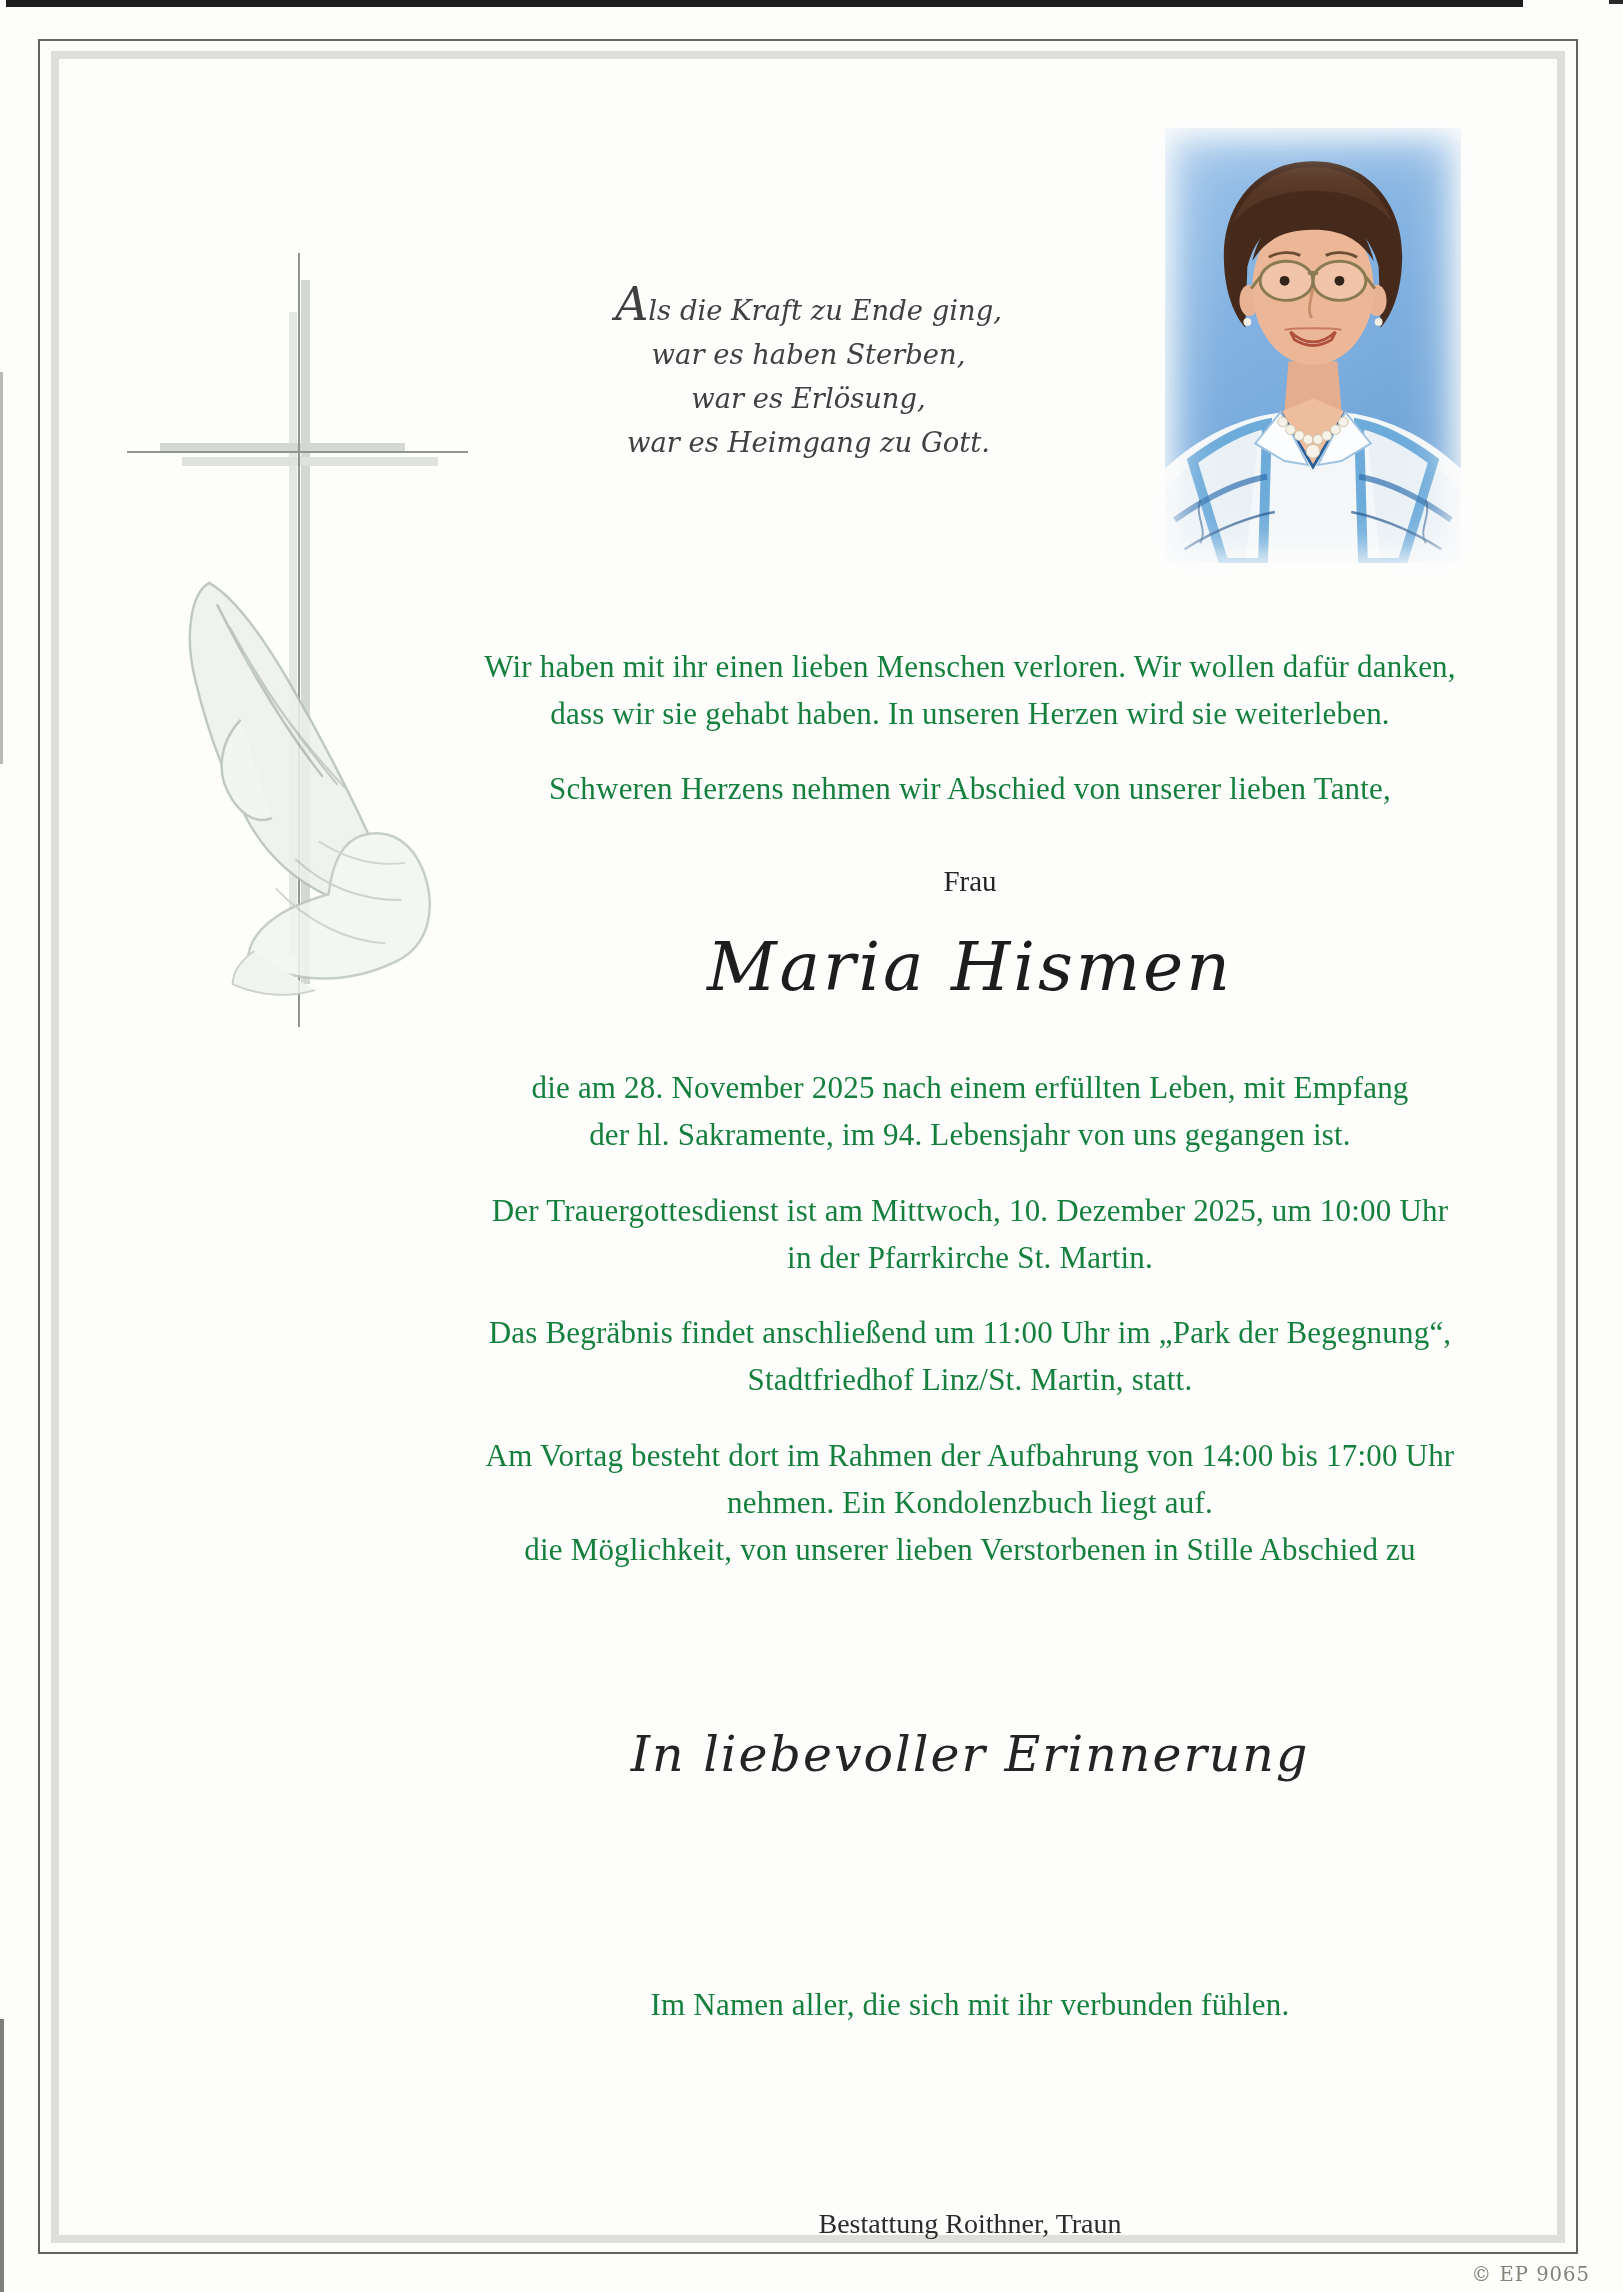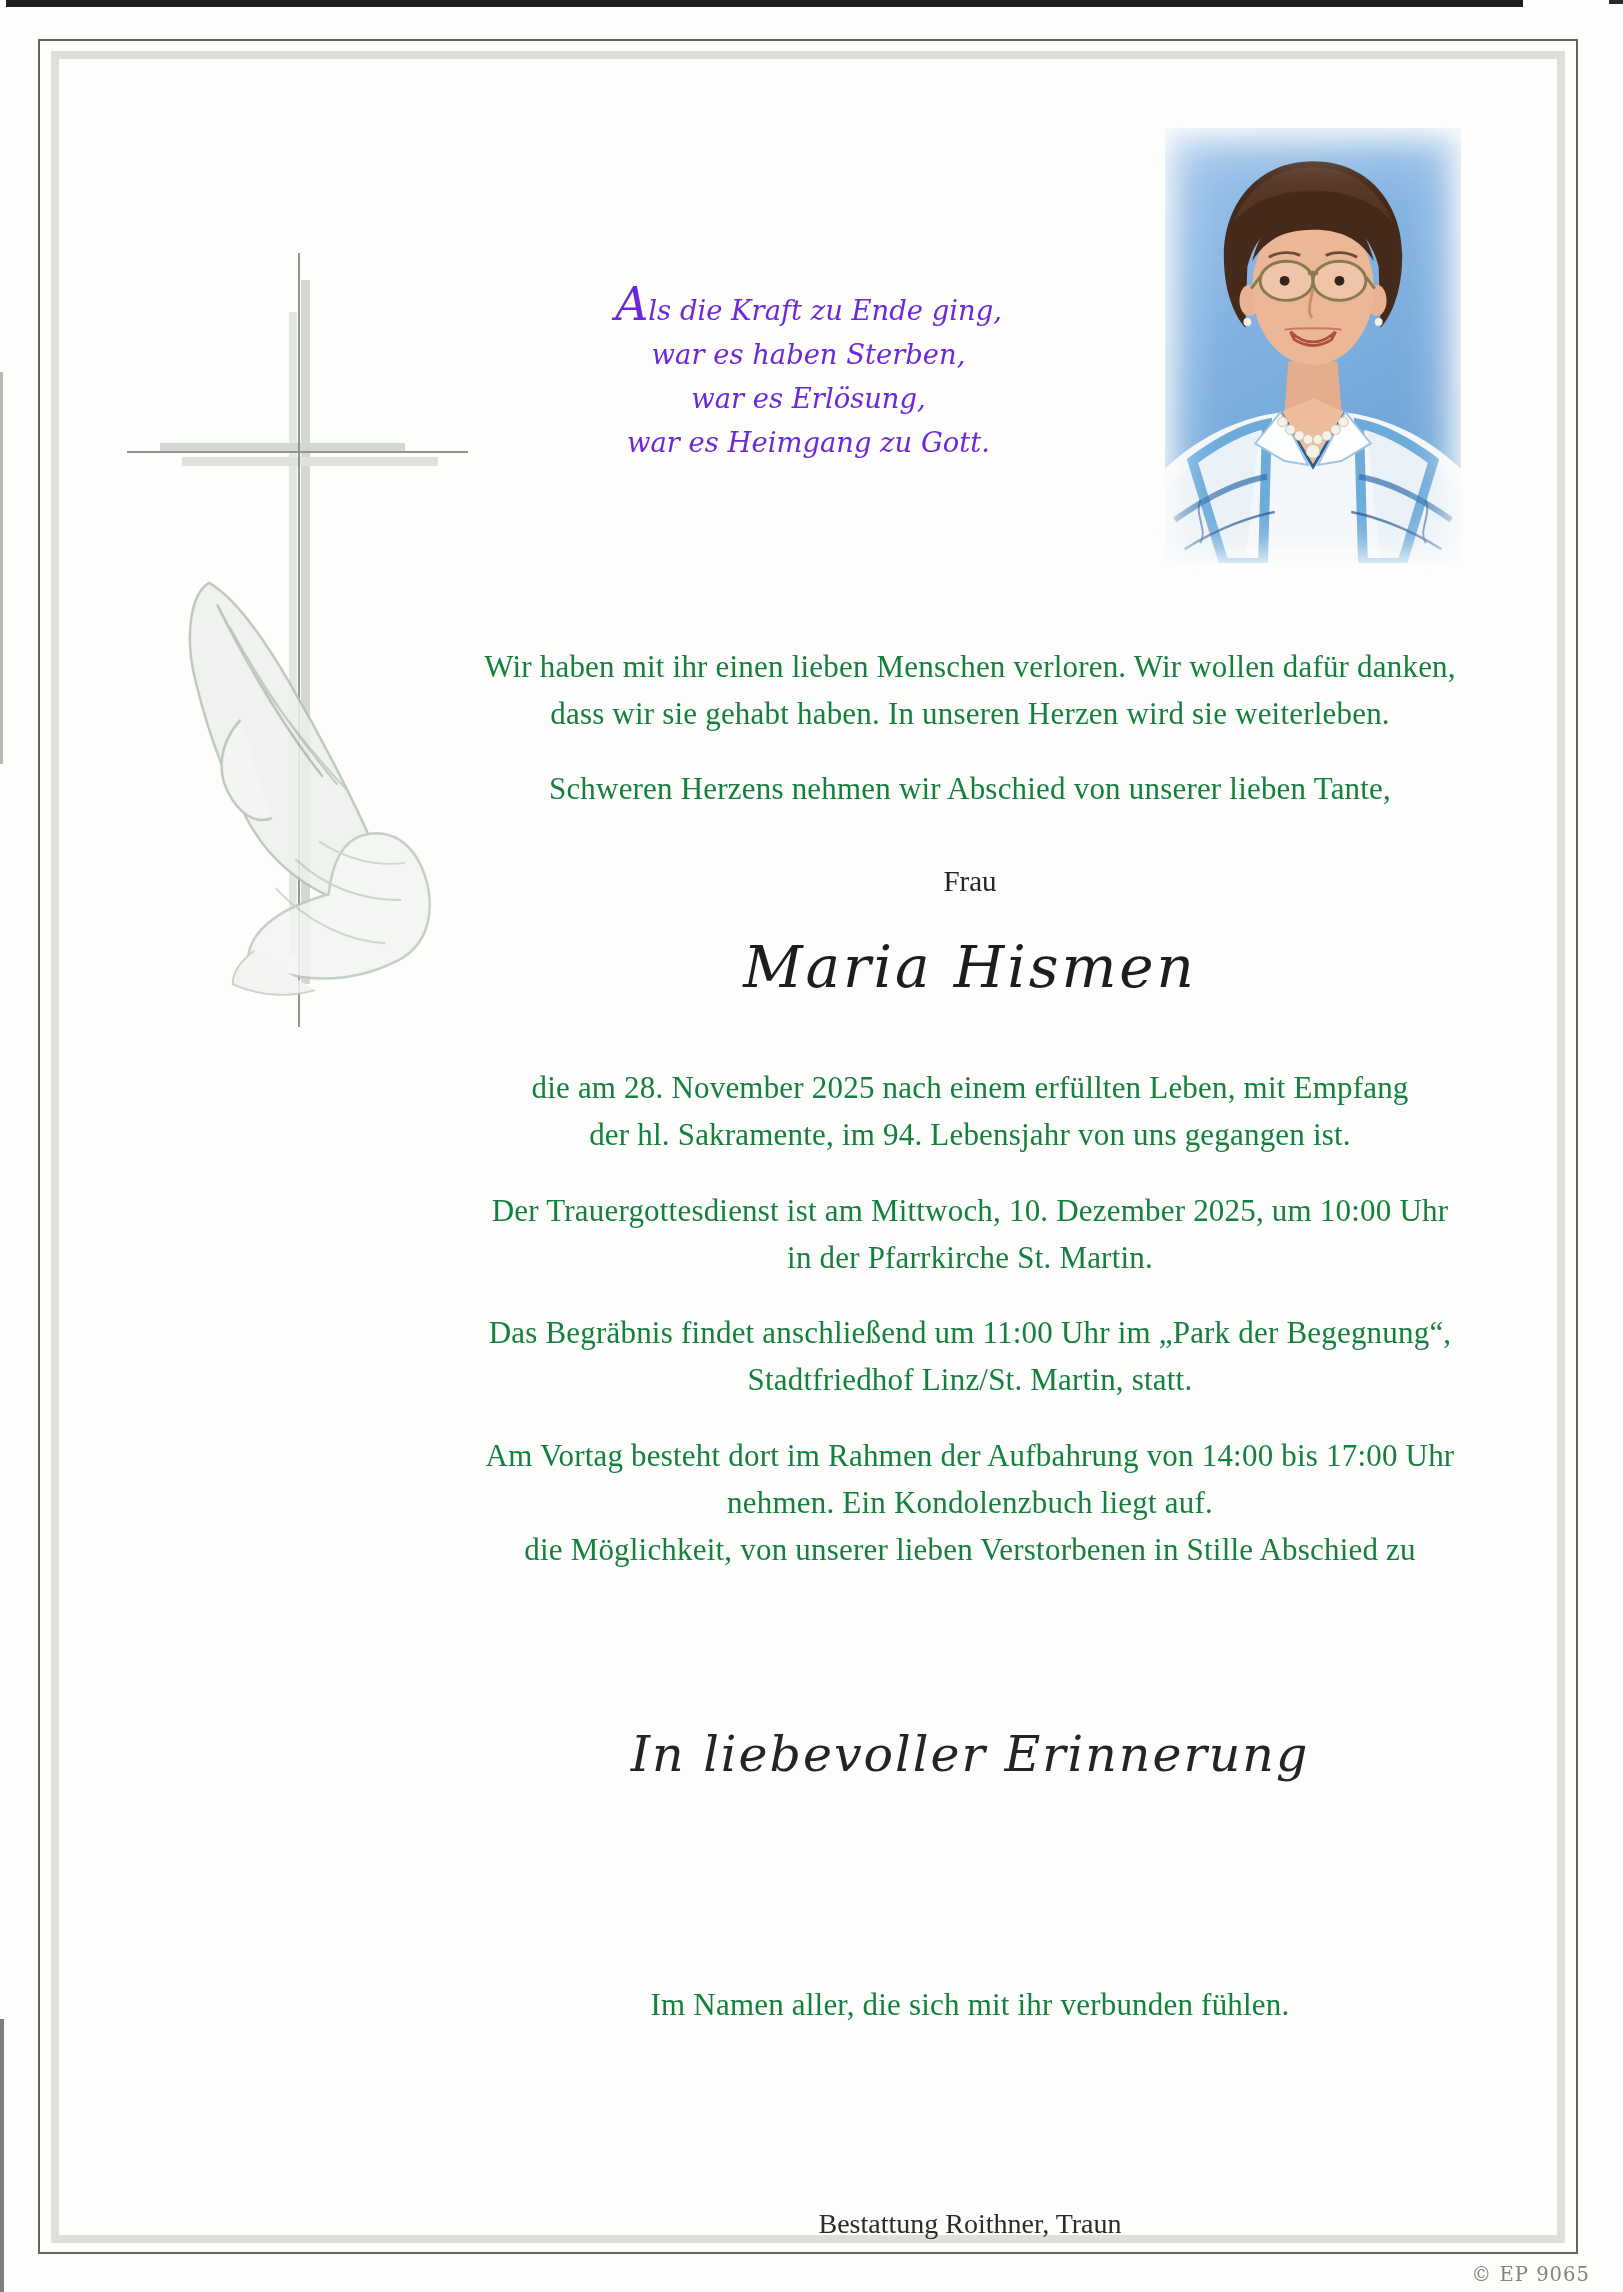--- a/index.html
+++ b/index.html
@@ -31,26 +31,26 @@
 
   
   .photo{position:absolute;left:1140px;top:106px;width:345px;height:482px;}
   .photo-blue{position:absolute;left:24.5px;top:21.6px;right:24.5px;bottom:25.5px;overflow:hidden;}
   .photo-feather{position:absolute;inset:0;pointer-events:none;
                  box-shadow:inset 0 0 29px 25.5px #fdfdfc, inset 0 0 53px 33px rgba(253,253,252,.75);}
 
   
   .col{position:absolute;left:374px;width:1192px;text-align:center;}
   .poem{position:absolute;left:490px;width:637px;text-align:center;
-        font-style:italic;font-size:27.4px;line-height:44px;color:#6d28d9;top:282px;
+        font-style:italic;font-size:27.4px;line-height:44px;color:#404040;top:282px;
         font-family:"DejaVu Serif", serif;}
   .poem .initial{font-size:46px;line-height:44px;}
   .body-par{font-size:31px;line-height:47px;letter-spacing:0.2px;color:#15803d;}
   .salutation{top:864px;font-size:29px;line-height:35px;}
-  .name{top:910px;font-size:58px;line-height:114px;font-style:italic;letter-spacing:2.9px;
+  .name{top:910px;font-size:68px;line-height:114px;font-style:italic;letter-spacing:2.9px;
         font-family:"DejaVu Serif", serif;color:#1d1d1d;}
   .script-head{top:1723px;font-size:49px;line-height:63px;font-style:italic;letter-spacing:2px;
         font-family:"DejaVu Serif", serif;color:#242424;}
   .mourners{top:1801px;font-size:31px;line-height:45px;font-weight:bold;color:#202020;}
   .closing{top:1981px;}
   .funeral-home{top:2207px;font-size:28px;line-height:33px;color:#2b2b2b;}
   .copyright{position:absolute;top:2251px;right:33px;font-size:19.6px;color:#83837a;
         font-family:"DejaVu Serif", serif;letter-spacing:1px;margin-top:12px;}
   .t1{top:643px;} .t2{top:765px;} .t3{top:1064px;} .t4{top:1187px;}
   .t5{top:1309px;} .t6{top:1432px;}

